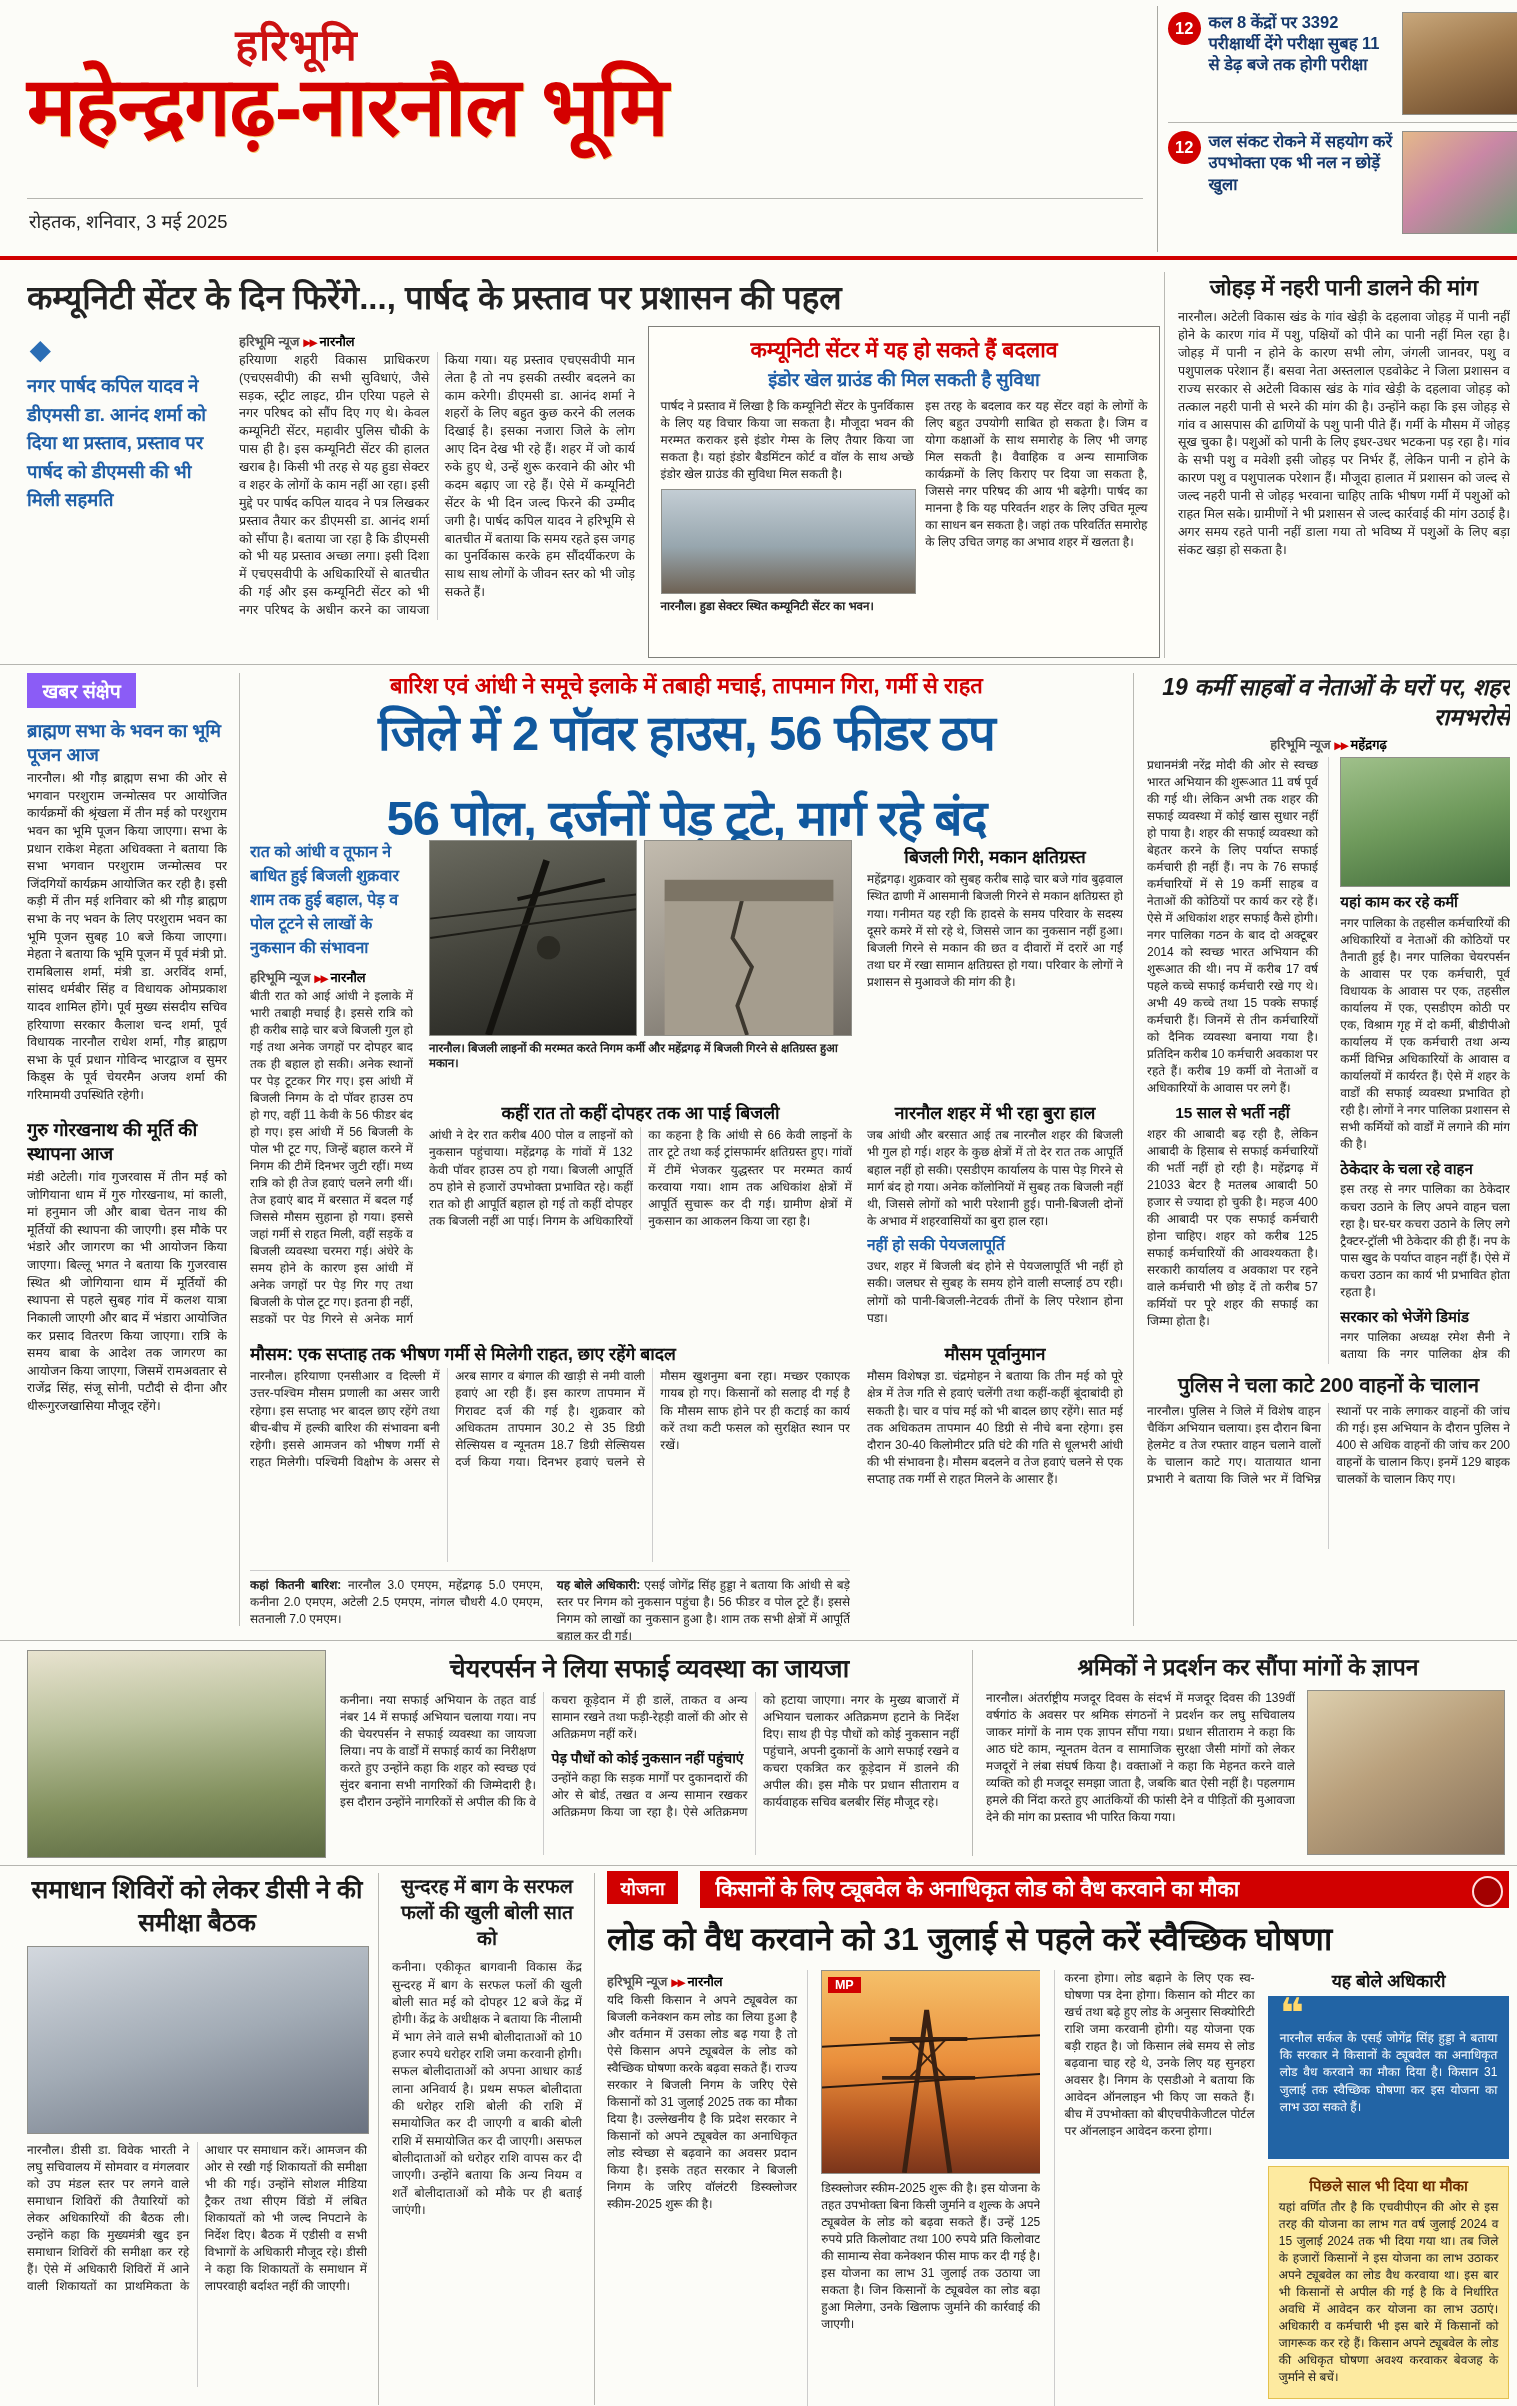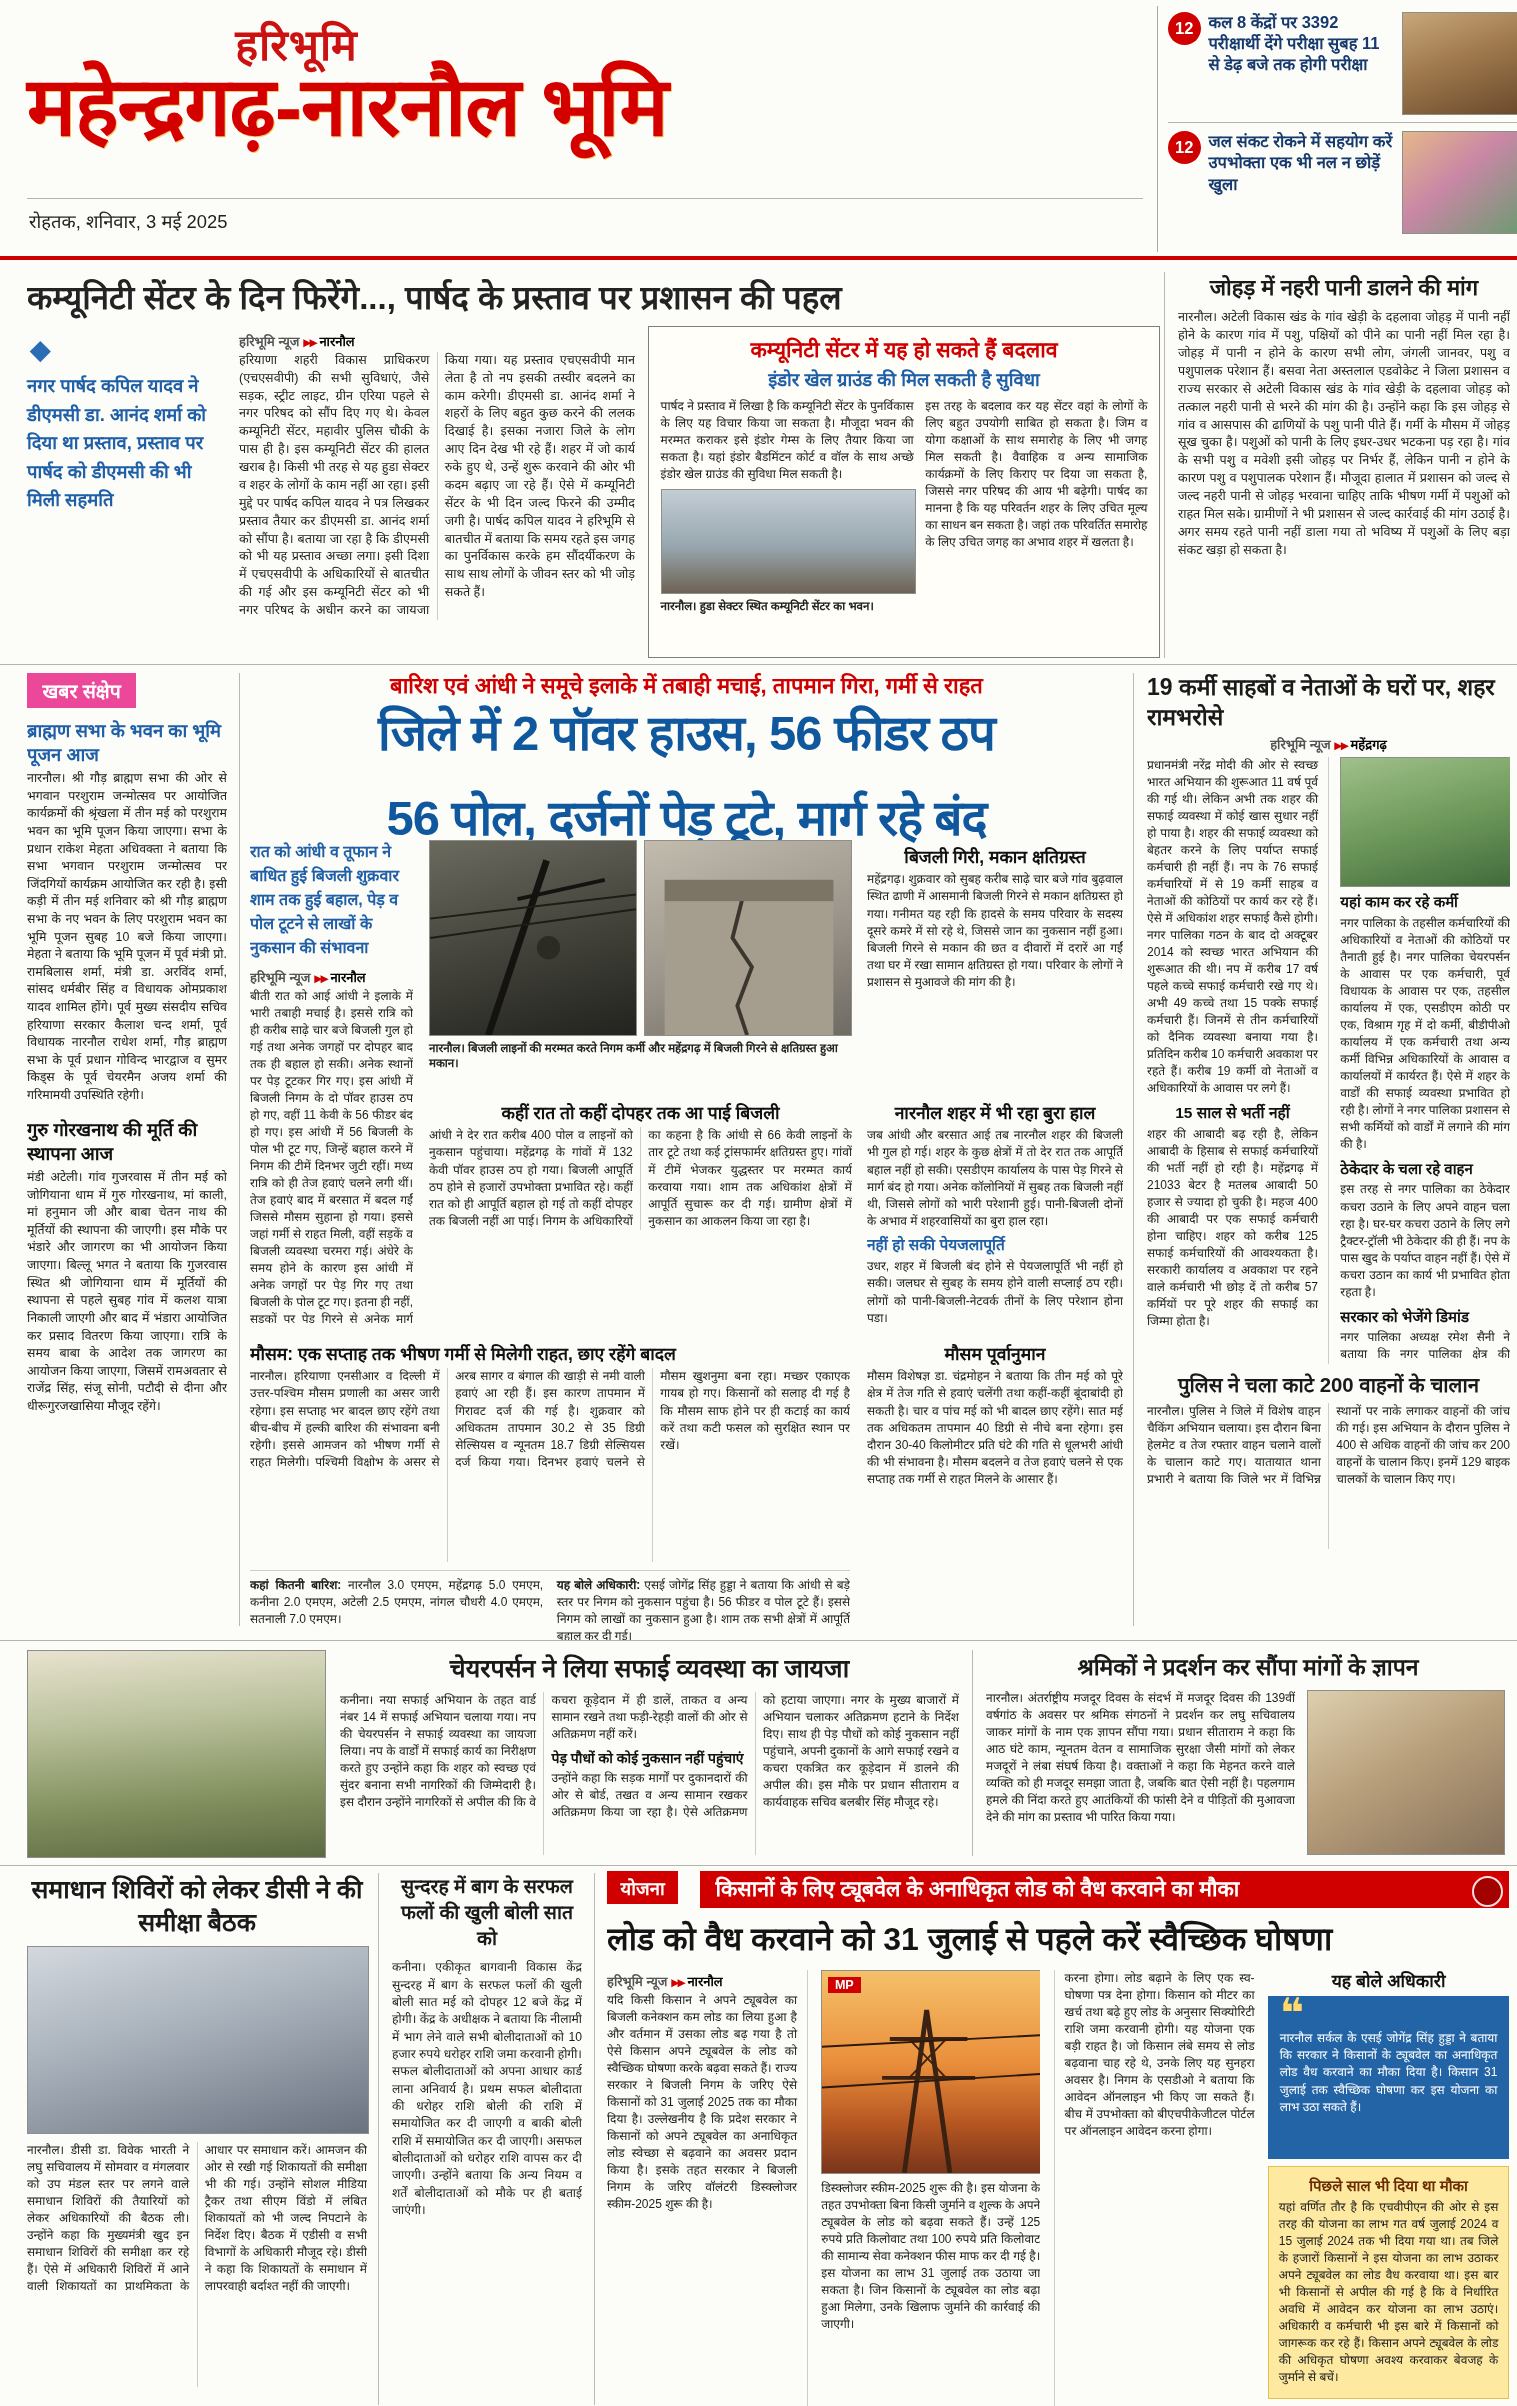--- a/index.html
+++ b/index.html
@@ -44,21 +44,21 @@
   .clip{overflow:hidden;}
   .diamond{width:14.6px;height:14.6px;background:#2a6db5;transform:rotate(45deg);margin:5.8px 0 13.6px 5.8px;}
   .standfirst{font-size:18.4px;font-weight:700;color:#1f5fa8;line-height:1.55;}
   
   .leadbox{border:1.9px solid #7f7f7a;padding:9.7px 11.6px;box-sizing:border-box;background:#fffef9;}
   .boxtitle{color:#d10000;font-weight:800;font-size:21.3px;text-align:center;line-height:1.25;}
   .boxsub{color:#1f5fa8;font-weight:800;font-size:18.4px;text-align:center;margin:2.9px 0 6.8px;}
   .kicker{color:#d10000;font-weight:800;font-size:22px;text-align:center;line-height:1.2;}
   .storm-h{color:#10589e;font-weight:800;font-size:49px;line-height:1.16;text-align:center;
            letter-spacing:-1px;white-space:nowrap;margin-top:28px;}
-  .news-brief-hd{display:inline-block;background:#ec4899;color:#fff;font-weight:800;font-size:19.4px;
+  .news-brief-hd{display:inline-block;background:#8b5cf6;color:#fff;font-weight:800;font-size:19.4px;
            padding:3.9px 15.5px;}
   .tag{display:inline-block;background:#d10000;color:#fff;font-weight:800;font-size:18.4px;padding:3.9px 13.6px;}
   .banner{position:absolute;background:#d10000;color:#fff;font-weight:800;font-size:21.3px;
           padding:5.8px 45px 5.8px 15.5px;line-height:1.2;white-space:nowrap;}
   .banner-dot{position:absolute;right:5.8px;top:4.9px;width:27px;height:27px;border-radius:50%;
           background:#a30000;border:2.9px solid #ffdddd;}
   .bluebox{background:#2264a5;color:#fff;padding:9.7px 11.6px;font-size:12px;line-height:1.45;
           text-align:justify;}
   .quote{font-size:41px;line-height:0.4;color:#ffd76a;font-weight:800;display:block;margin-bottom:7.8px;}
   .yellowbox{background:#fdeaa0;border:1px solid #e3c14e;padding:7.8px 9.7px;}
@@ -213,21 +213,21 @@
 
     <div class="abs clip" style="left:617px;top:664px;width:256px;height:303px;">
       <h3 class="sh ctr">मौसम पूर्वानुमान</h3>
       <p class="bt" style="font-size:12px;">मौसम विशेषज्ञ डा. चंद्रमोहन ने बताया कि तीन मई को पूरे क्षेत्र में तेज गति से हवाएं चलेंगी तथा कहीं-कहीं बूंदाबांदी हो सकती है। चार व पांच मई को भी बादल छाए रहेंगे। सात मई तक अधिकतम तापमान 40 डिग्री से नीचे बना रहेगा। इस दौरान 30-40 किलोमीटर प्रति घंटे की गति से धूलभरी आंधी की भी संभावना है। मौसम बदलने व तेज हवाएं चलने से एक सप्ताह तक गर्मी से राहत मिलने के आसार हैं।</p>
     </div>
   </div>
 
   <div class="vrule" style="left:1133px;top:673px;height:953px;"></div>
 
   <div class="abs clip" style="left:1147px;top:673px;width:363px;height:953px;">
-    <h2 style="font-size:23px;font-weight:800;text-align:left;line-height:1.3;">19 कर्मी साहबों व नेताओं के घरों पर, शहर रामभरोसे</h2>
+    <h2 style="font-size:23px;font-weight:800;text-align:right;line-height:1.3;font-style:italic;">19 कर्मी साहबों व नेताओं के घरों पर, शहर रामभरोसे</h2>
     <div class="byline" style="text-align:center;margin-top:2px;">
       <span>हरिभूमि न्यूज</span>
       <span class="arr">▶▶</span>
       <span class="place">महेंद्रगढ़</span>
     </div>
     <div style="display:flex;gap:11.6px;margin-top:3.9px;height:607px;overflow:hidden;">
       <div class="clip" style="width:171px;border-right:1px solid #ccc;padding-right:9.7px;">
         <p class="bt" style="font-size:12px;">प्रधानमंत्री नरेंद्र मोदी की ओर से स्वच्छ भारत अभियान की शुरूआत 11 वर्ष पूर्व की गई थी। लेकिन अभी तक शहर की सफाई व्यवस्था में कोई खास सुधार नहीं हो पाया है। शहर की सफाई व्यवस्था को बेहतर करने के लिए पर्याप्त सफाई कर्मचारी ही नहीं हैं। नप के 76 सफाई कर्मचारियों में से 19 कर्मी साहब व नेताओं की कोठियों पर कार्य कर रहे हैं। ऐसे में अधिकांश शहर सफाई कैसे होगी। नगर पालिका गठन के बाद दो अक्टूबर 2014 को स्वच्छ भारत अभियान की शुरूआत की थी। नप में करीब 17 वर्ष पहले कच्चे सफाई कर्मचारी रखे गए थे। अभी 49 कच्चे तथा 15 पक्के सफाई कर्मचारी हैं। जिनमें से तीन कर्मचारियों को दैनिक व्यवस्था बनाया गया है। प्रतिदिन करीब 10 कर्मचारी अवकाश पर रहते हैं। करीब 19 कर्मी वो नेताओं व अधिकारियों के आवास पर लगे हैं।</p>
         <h4 class="sh ctr" style="font-size:15.5px;">15 साल से भर्ती नहीं</h4>
         <p class="bt" style="font-size:12px;">शहर की आबादी बढ़ रही है, लेकिन आबादी के हिसाब से सफाई कर्मचारियों की भर्ती नहीं हो रही है। महेंद्रगढ़ में 21033 बेटर है मतलब आबादी 50 हजार से ज्यादा हो चुकी है। महज 400 की आबादी पर एक सफाई कर्मचारी होना चाहिए। शहर को करीब 125 सफाई कर्मचारियों की आवश्यकता है। सरकारी कार्यालय व अवकाश पर रहने वाले कर्मचारी भी छोड़ दें तो करीब 57 कर्मियों पर पूरे शहर की सफाई का जिम्मा होता है।</p>

